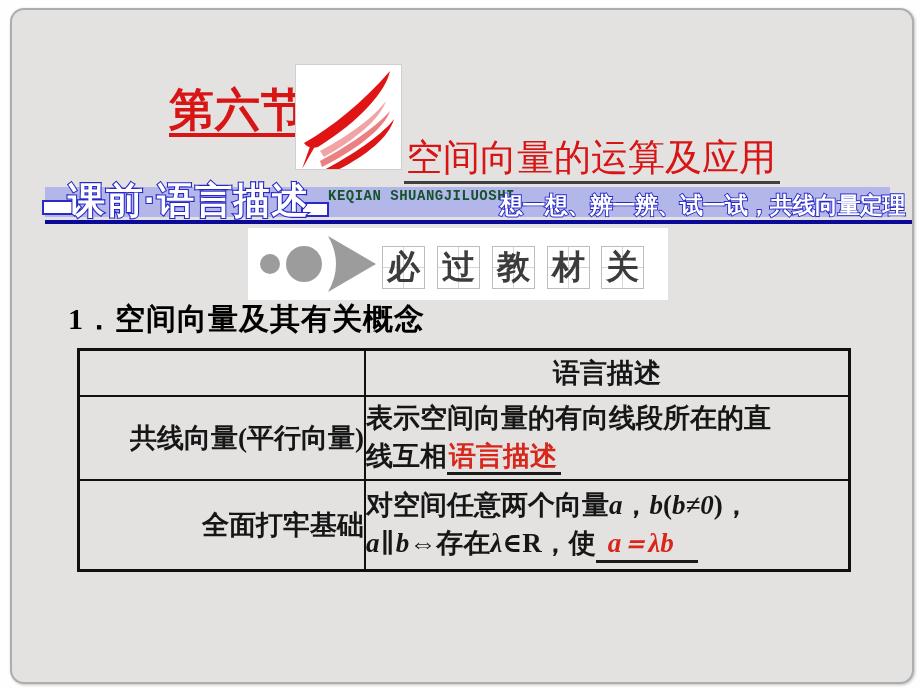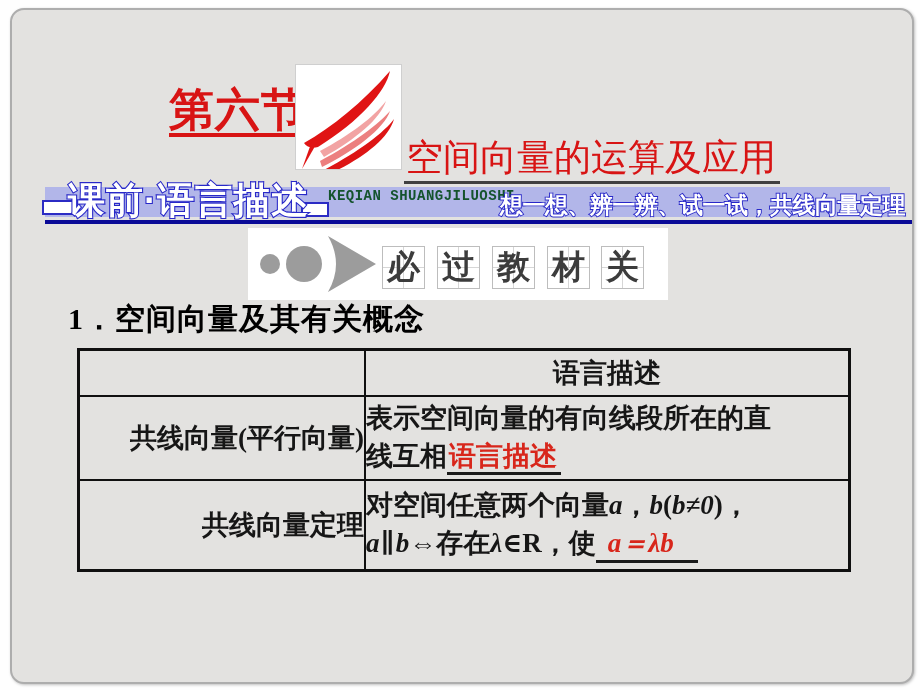--- a/index.html
+++ b/index.html
@@ -109,18 +109,18 @@
     <tbody>
         <tr class="hdr">
       <td class="term"></td>
       <td>语言描述</td>
     </tr>
     <tr class="r1">
       <td class="term">共线向量(平行向量)</td>
       <td class="desc"><span class="run-plain">表示空间向量的有向线段所在的直</span><br><span class="run-plain">线互相</span><span class="run-ans">语言描述</span></td>
     </tr>
     <tr class="r3">
-      <td class="term">共线向量定理</td>
+      <td class="term">全面打牢基础</td>
       <td class="desc"><span class="run-plain">对空间任意两个向量</span><span class="run-vec">a</span><span class="run-plain">，</span><span class="run-vec">b</span><span class="run-plain">(</span><span class="run-vec">b</span><span class="run-vec">≠0</span><span class="run-plain">)，</span><br><span class="run-vec">a</span><span class="run-par">∥</span><span class="run-vec">b</span><span class="run-plain">⇔存在</span><span class="run-lam">λ</span><span class="run-plain">∈</span><span class="run-setR">R</span><span class="run-plain">，使</span><span class="run-ansvec">a＝λb</span></td>
     </tr>
   </tbody>
     </table>
 </div>
 
 </body></html>

